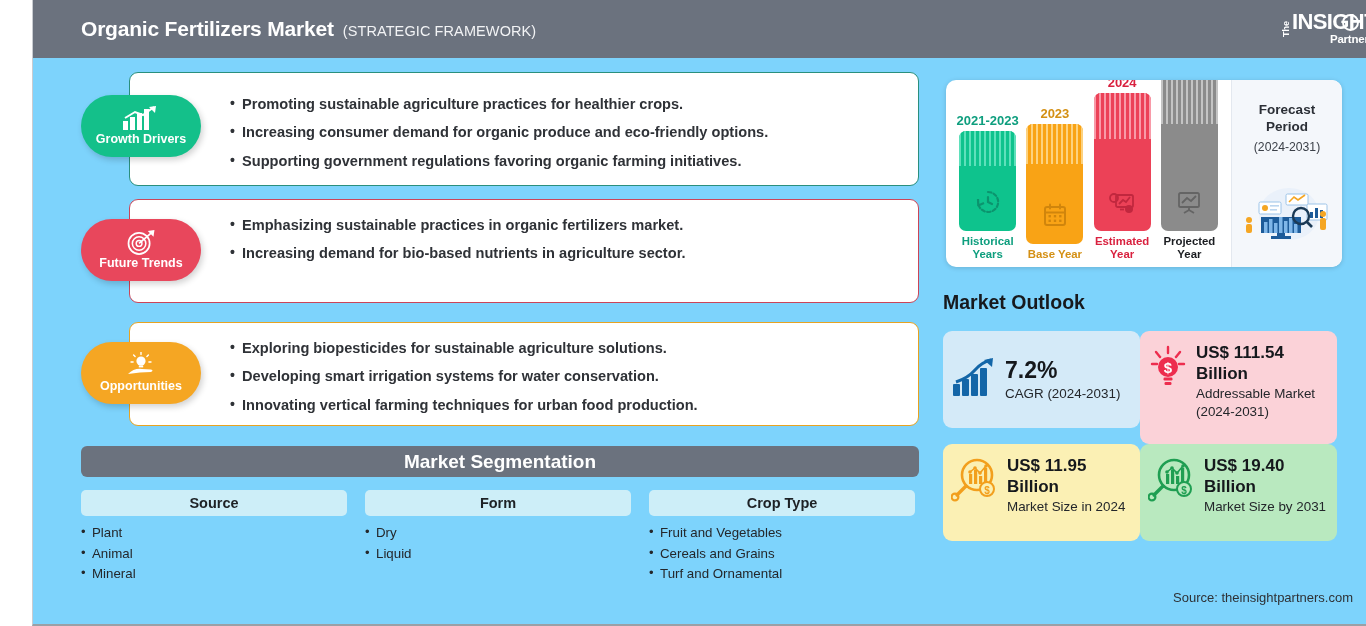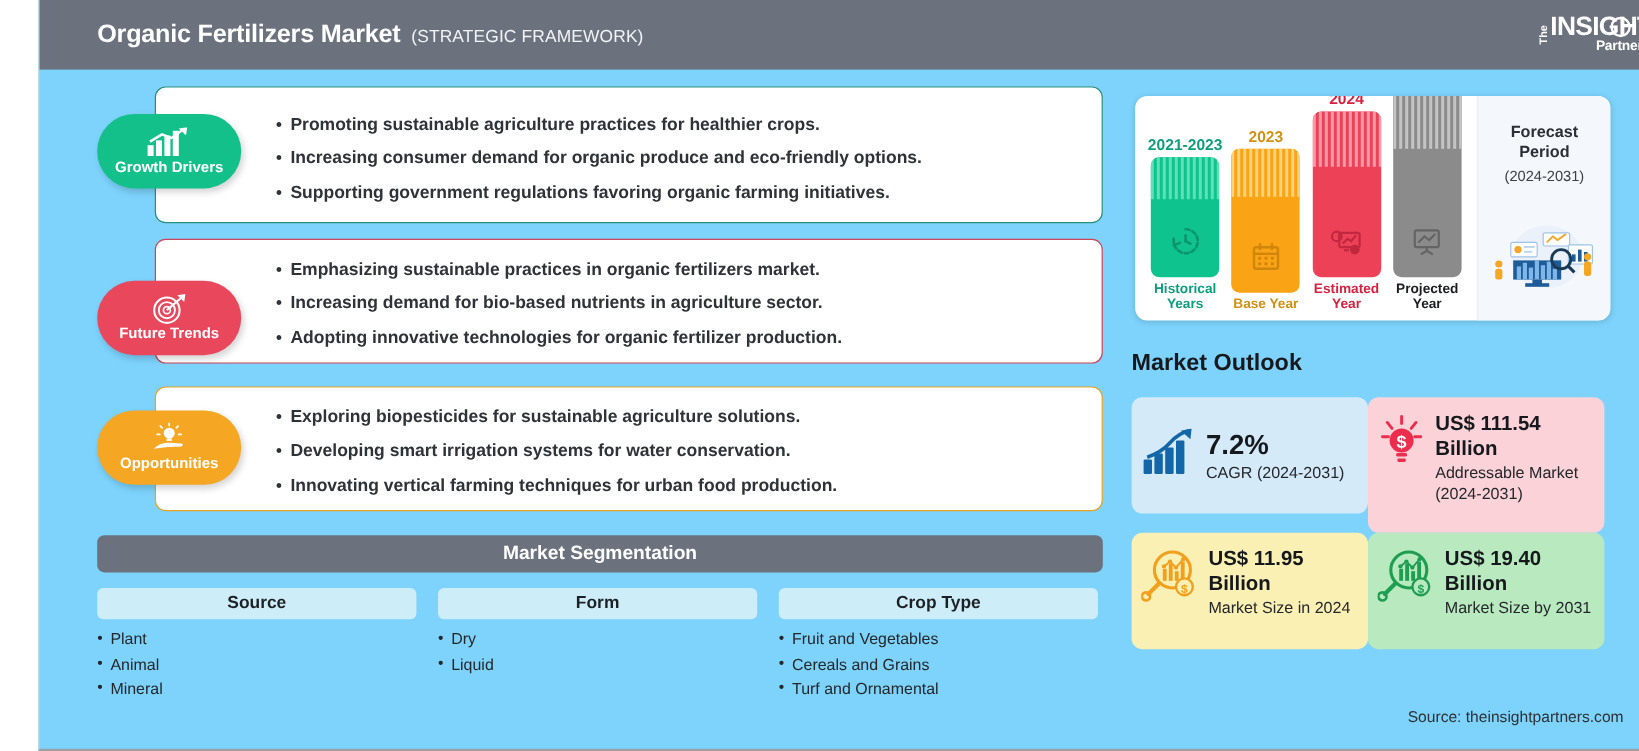--- a/index.html
+++ b/index.html
@@ -93,37 +93,37 @@
   .badge {
     position: absolute; left: 48px;
     width: 120px; height: 62px;
     border-radius: 31px;
     display: flex; flex-direction: column;
     align-items: center; justify-content: center;
     box-shadow: 2px 3px 6px rgba(0,0,0,0.18);
     z-index: 5;
   }
   .badge-growth { top: 95px;  background: #14c08a; }
-  .badge-trends { top: 234px; background: #e8475c; }
+  .badge-trends { top: 219px; background: #e8475c; }
   .badge-opps   { top: 342px; background: #f5a623; }
   .badge-label {
     color: #ffffff; font-size: 12.5px; font-weight: bold;
     line-height: 1; margin-top: 2px; white-space: nowrap;
   }
   .badge-icon { height: 25px; display:flex; align-items:flex-end; }
 
   
   .seg-header {
     position: absolute; left: 48px; top: 446px;
     width: 838px; height: 31px;
     background: #6b727e; border-radius: 6px;
     display: flex; align-items: center; justify-content: center;
   }
   .seg-header span {
-    color: #ffffff; font-size: 16px; font-weight: bold;
+    color: #ffffff; font-size: 19px; font-weight: bold;
   }
   .seg-cols {
     position: absolute; left: 48px; top: 490px;
     width: 838px; display: flex; gap: 18px;
   }
   .seg-col { width: 266px; }
   .seg-col-head {
     height: 26px; background: #cdeef8; border-radius: 5px;
     display: flex; align-items: center; justify-content: center;
   }
@@ -242,21 +242,20 @@
         <path d="M28 1 L35 0 L34 7 Z" fill="#fff"></path>
       </svg>
     </div>
     <div class="badge-label">Growth Drivers</div>
   </div>
 
   <div class="drv-box trends">
     <ul class="drv-bullets">
       <li>Emphasizing sustainable practices in organic fertilizers market.</li>
       <li>Increasing demand for bio-based nutrients in agriculture sector.</li>
-      <li>Adopting innovative technologies for organic fertilizer production.</li>
     </ul>
   </div>
   <div class="badge badge-trends">
     <div class="badge-icon">
       <svg width="30" height="25" viewBox="0 0 30 26">
         <circle cx="13" cy="14" r="11" fill="none" stroke="#fff" stroke-width="1.8"></circle>
         <circle cx="13" cy="14" r="7" fill="none" stroke="#fff" stroke-width="1.6"></circle>
         <circle cx="13" cy="14" r="3" fill="none" stroke="#fff" stroke-width="1.5"></circle>
         <path d="M13 14 L27 2" stroke="#fff" stroke-width="1.8"></path>
         <path d="M22 1 L29 0 L28 7 Z" fill="#fff"></path>

